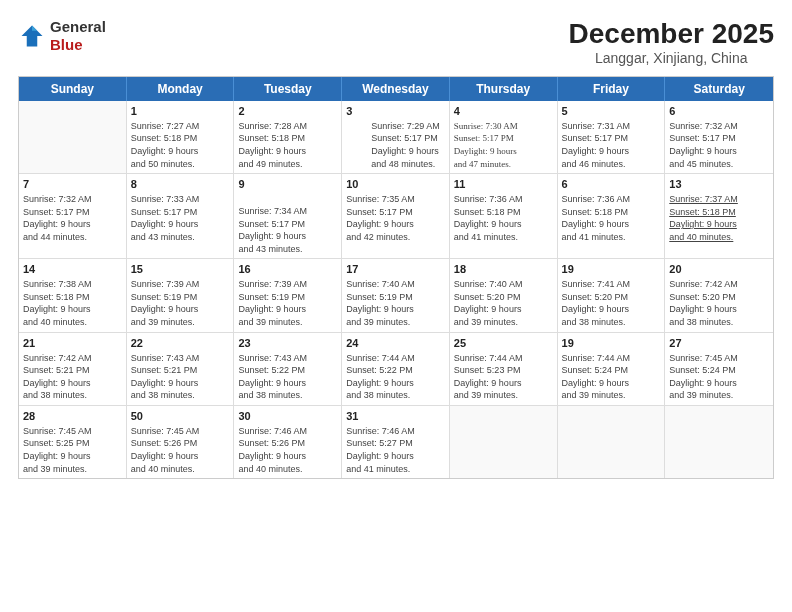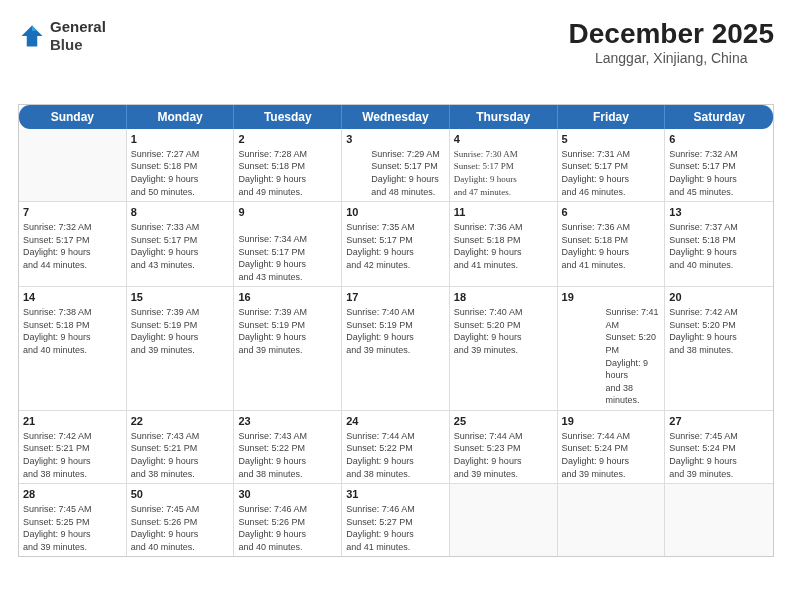--- a/index.html
+++ b/index.html
@@ -9,40 +9,39 @@
       width: 792px;
       height: 612px;
       overflow: hidden;
     }
     .page {
       width: 792px;
       height: 452px;
       padding: 18px 18px 12px 18px;
       display: flex;
       flex-direction: column;
-      gap: 28px;
     }
     .header {
       display: flex;
       justify-content: space-between;
       align-items: flex-start;
       margin-bottom: 10px;
     }
     .logo {
       display: flex;
       align-items: center;
       gap: 4px;
     }
     .logo-text {
       font-size: 15px;
       font-weight: bold;
       line-height: 1.2;
     }
     .logo-text .general { color: #333; }
-    .logo-text .blue { color: #404040; }
+    .logo-text .blue { color: #b91c1c; }
     .logo-icon {
       width: 28px;
       height: 28px;
     }
     .title-block {
       text-align: right;
     }
     .title-block h1 {
       font-size: 28px;
       font-weight: bold;
@@ -57,21 +56,20 @@
     .calendar {
       flex: 1;
       display: flex;
       flex-direction: column;
       border: 1px solid #ccc;
     }
     .cal-header {
       display: grid;
       grid-template-columns: repeat(7, 1fr);
       background: #2a6db5;
-      border-radius: 11px;
     }
     .cal-header-cell {
       color: #fff;
       font-size: 12px;
       font-weight: bold;
       text-align: center;
       padding: 5px 2px;
       border-right: 1px solid #4a8fd5;
     }
     .cal-header-cell:last-child { border-right: none; }
@@ -226,21 +224,21 @@
           </div>
           <div class="cal-cell">
             <span class="day-num">6</span>
             <div class="cell-info" style="white-space: pre-line;">Sunrise: 7:36 AM
 Sunset: 5:18 PM
 Daylight: 9 hours
 and 41 minutes.</div>
           </div>
           <div class="cal-cell">
             <span class="day-num">13</span>
-            <div class="cell-info" style="white-space: pre-line;">Sunrise: 7:37 AM
+            <div class="cell-info" style="white-space: pre-line; text-decoration: underline;">Sunrise: 7:37 AM
 Sunset: 5:18 PM
 Daylight: 9 hours
 and 40 minutes.</div>
           </div>
         </div>
         <div class="cal-row">
           <div class="cal-cell">
             <span class="day-num">14</span>
             <div class="cell-info" style="white-space: pre-line;">Sunrise: 7:38 AM
 Sunset: 5:18 PM
@@ -270,21 +268,21 @@
           </div>
           <div class="cal-cell">
             <span class="day-num">18</span>
             <div class="cell-info" style="white-space: pre-line;">Sunrise: 7:40 AM
 Sunset: 5:20 PM
 Daylight: 9 hours
 and 39 minutes.</div>
           </div>
           <div class="cal-cell">
             <span class="day-num">19</span>
-            <div class="cell-info" style="white-space: pre-line; margin-left: 44px;">Sunrise: 7:41 AM
+            <div class="cell-info" style="white-space: pre-line;">Sunrise: 7:41 AM
 Sunset: 5:20 PM
 Daylight: 9 hours
 and 38 minutes.</div>
           </div>
           <div class="cal-cell">
             <span class="day-num">20</span>
             <div class="cell-info" style="white-space: pre-line;">Sunrise: 7:42 AM
 Sunset: 5:20 PM
 Daylight: 9 hours
 and 38 minutes.</div>

